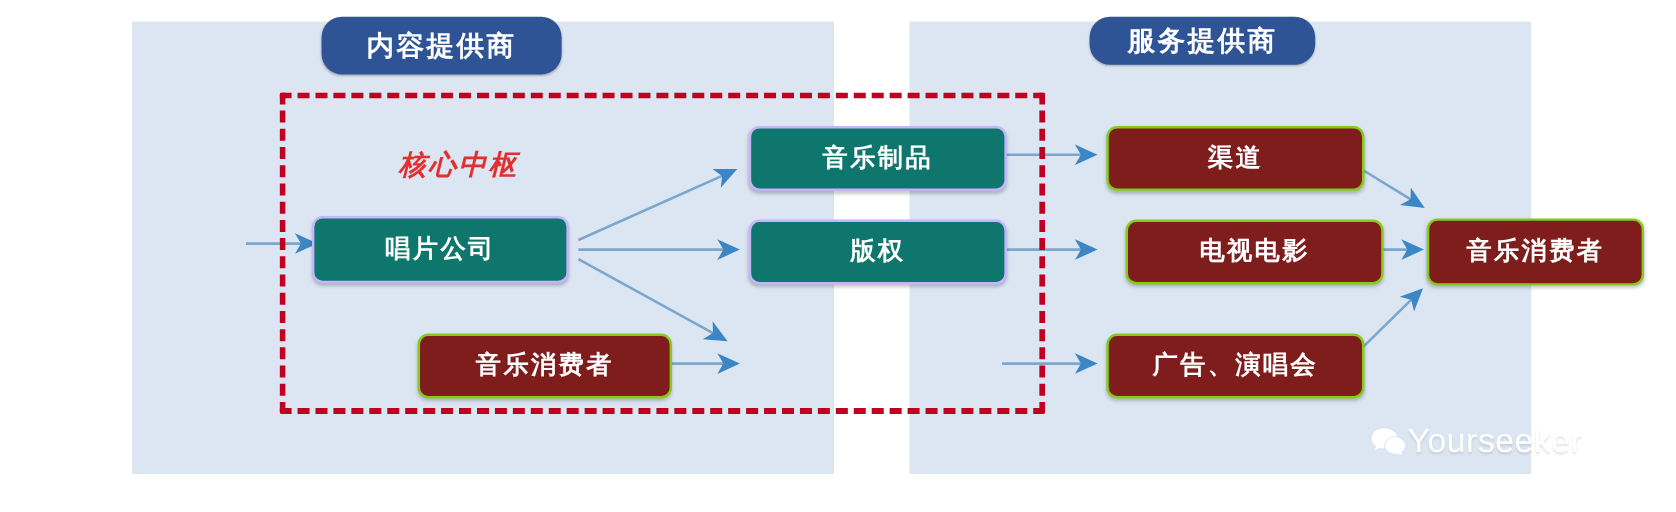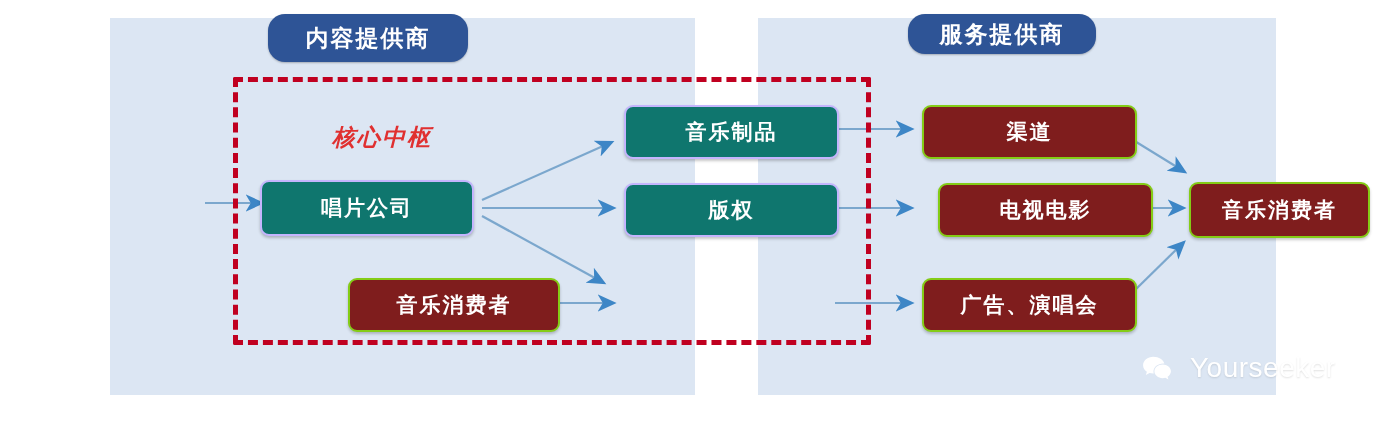--- a/index.html
+++ b/index.html
@@ -52,21 +52,21 @@
   }
   .dashed{
     position:absolute;
     border:5px dashed #c00020;
     border-radius:2px;
     box-sizing:border-box;
   }
   svg.wires{position:absolute;left:0;top:0;width:1397px;height:427px;overflow:visible;}
   .wm{
     position:absolute;
-    display:flex;align-items:center;gap:18px;
+    display:flex;align-items:center;gap:1px;
     color:#ffffff;
     font-size:28px;
     letter-spacing:.5px;
     text-shadow:0 1px 2px rgba(0,0,0,.12);
   }
   .wmtext{font-family:"Liberation Sans","DejaVu Sans",sans-serif;}
 </style>
 </head>
 <body>
 

